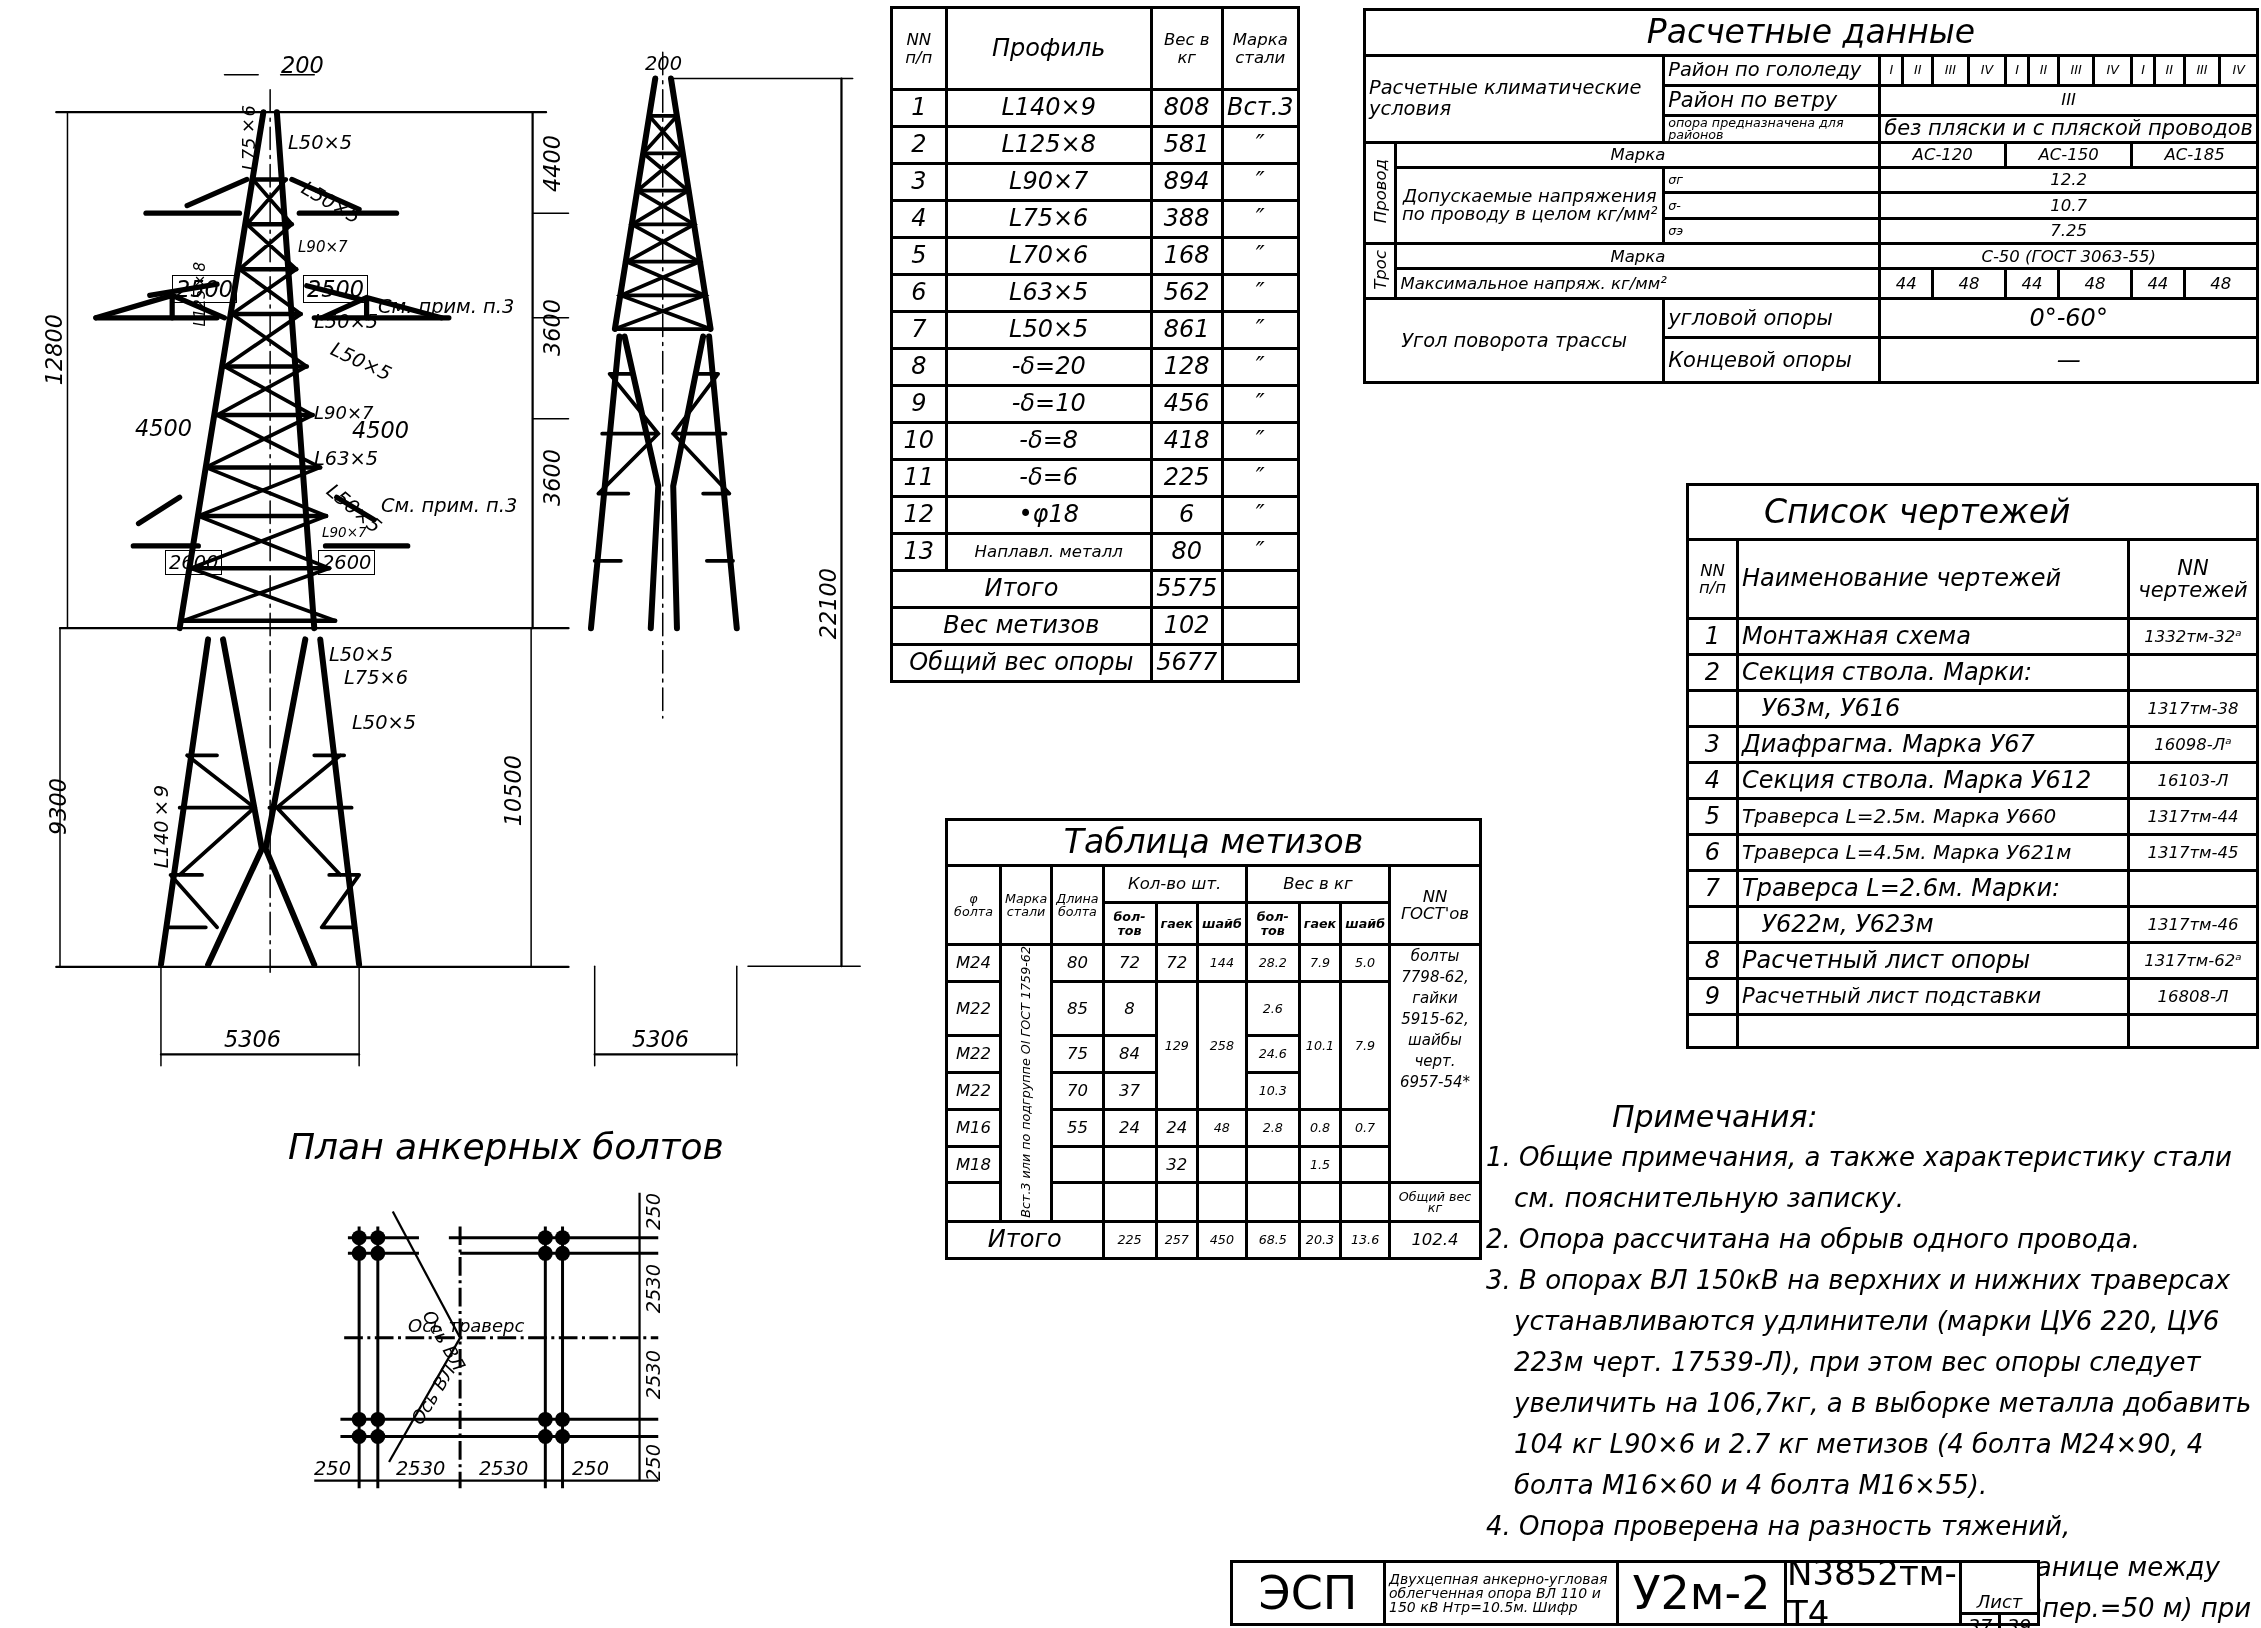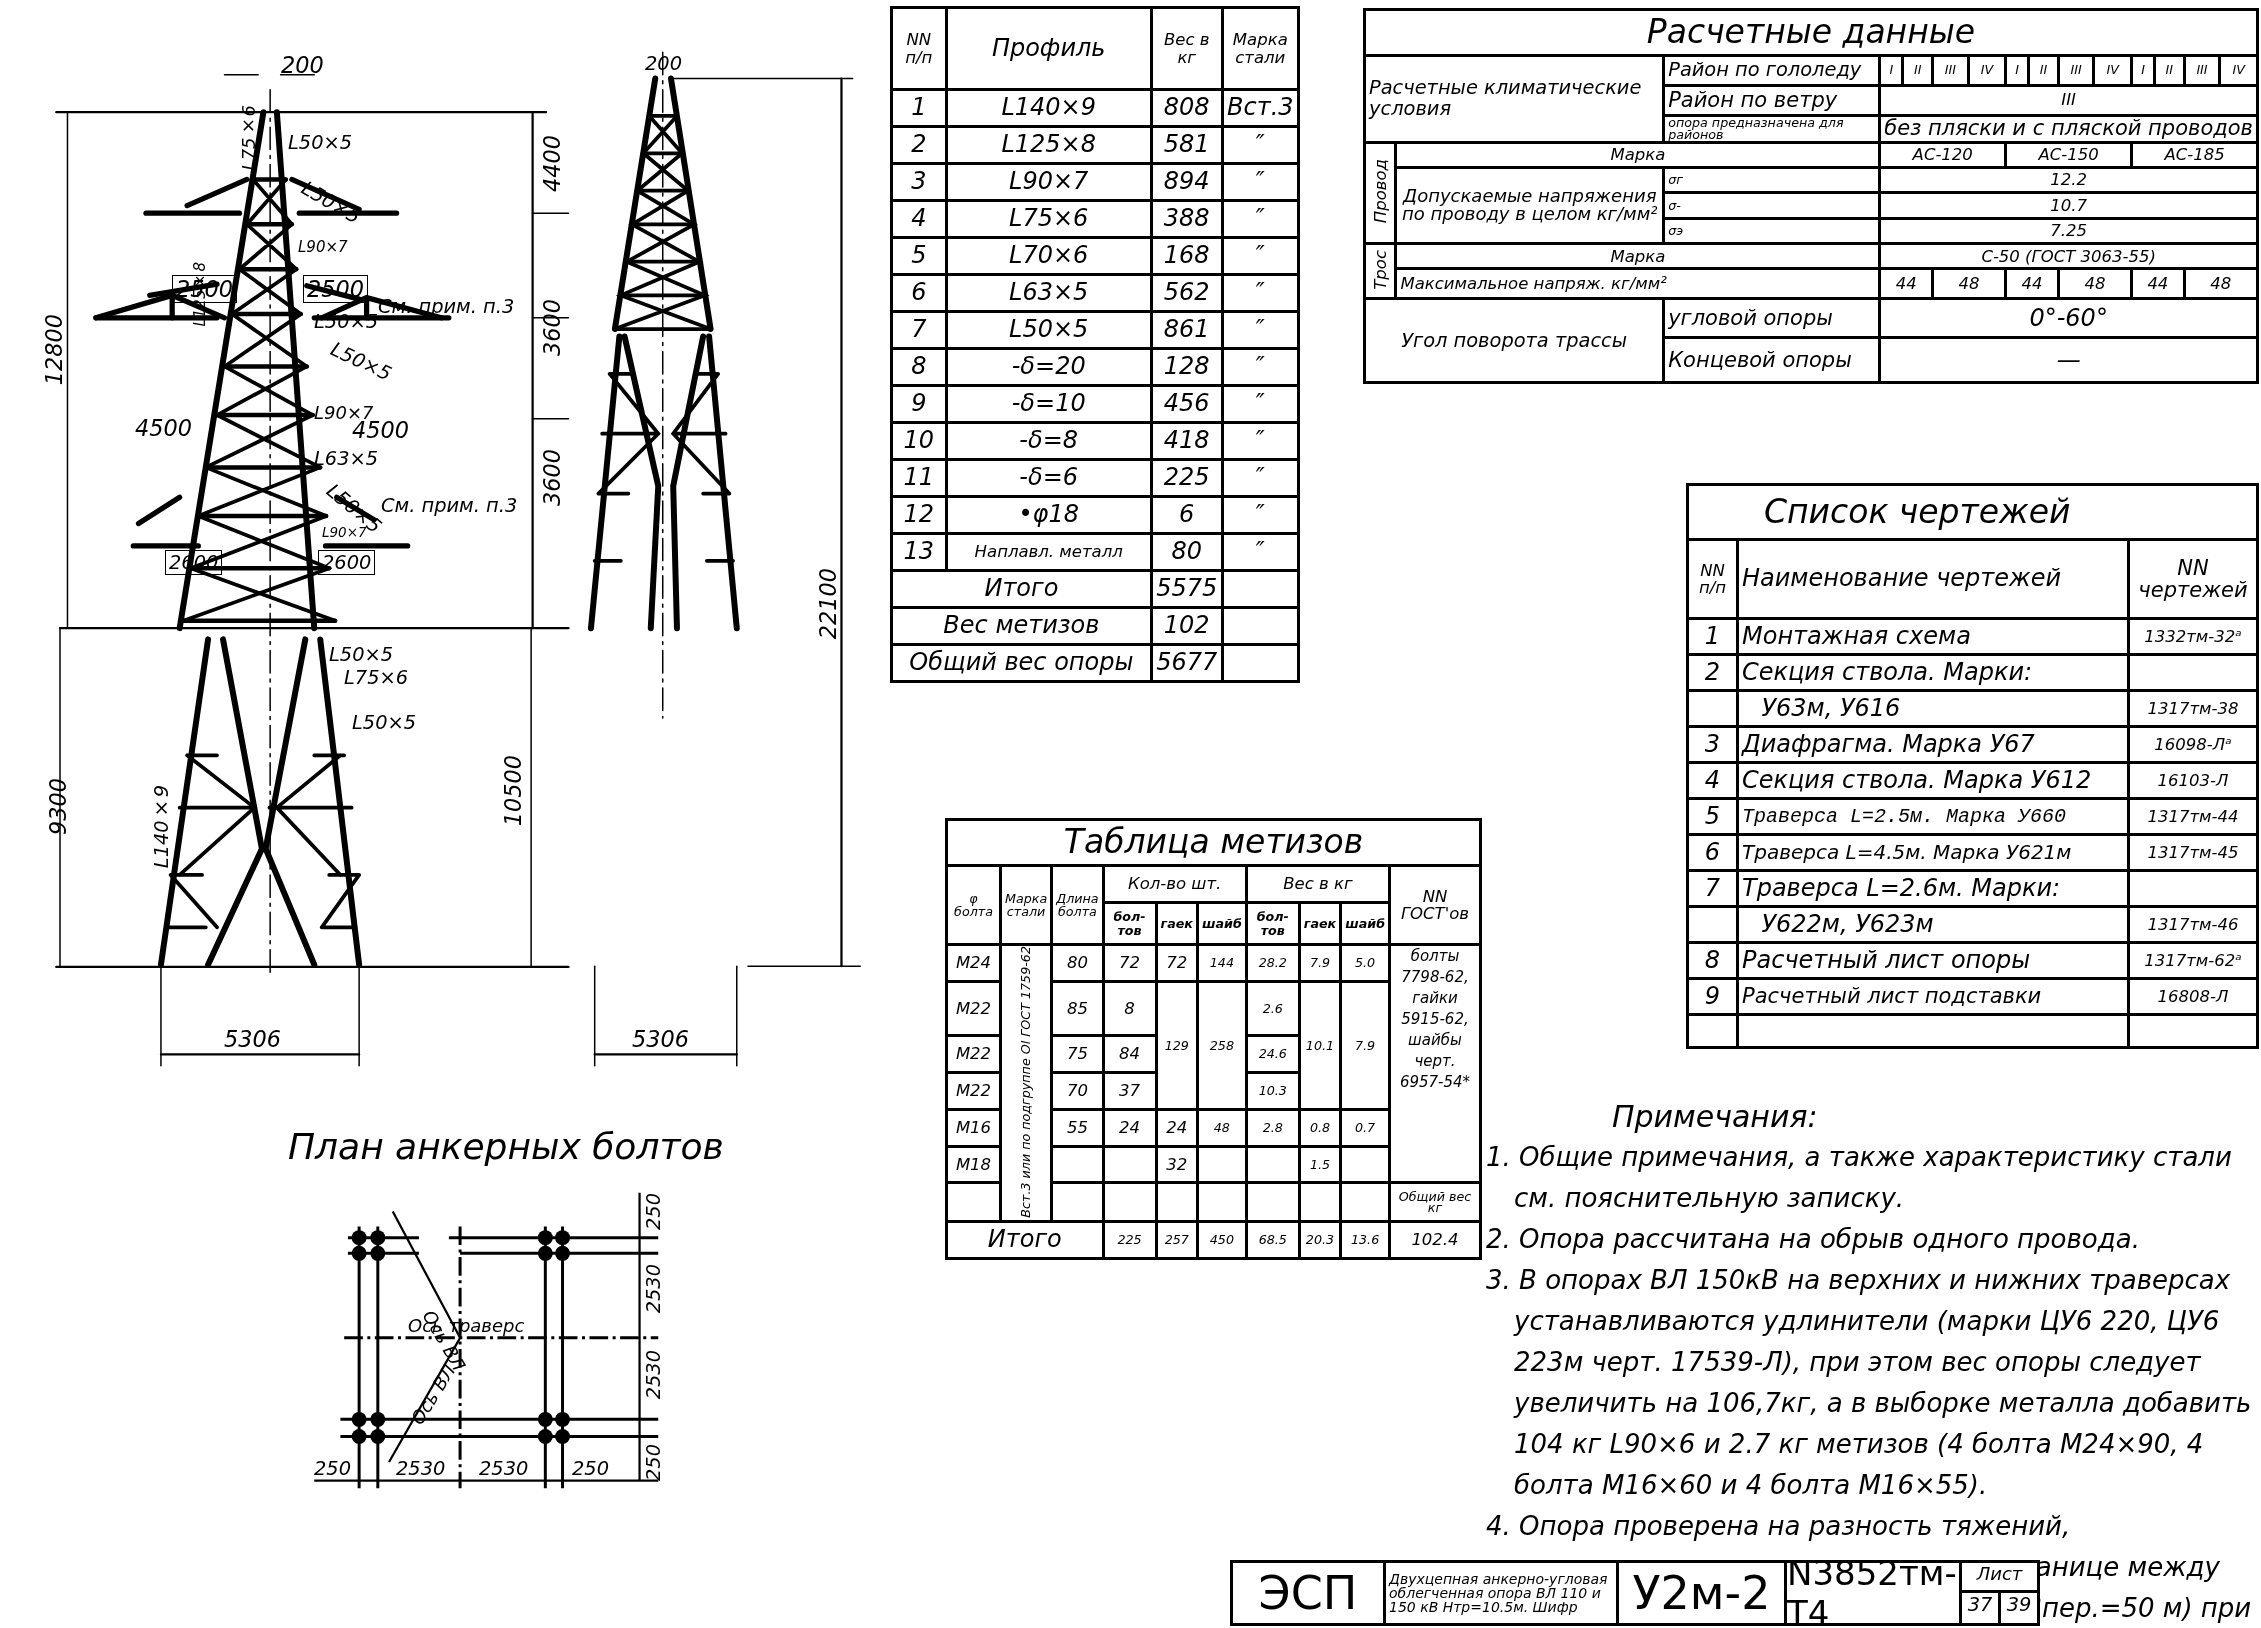--- a/index.html
+++ b/index.html
@@ -416,21 +416,21 @@
         <td class="l">Диафрагма. Марка У67</td>
         <td class="small">16098-Лᵃ</td>
       </tr>
   <tr style="height:36px;">
         <td>4</td>
         <td class="l">Секция ствола. Марка У612</td>
         <td class="small">16103-Л</td>
       </tr>
   <tr style="height:36px;">
         <td>5</td>
-        <td class="l small" style="font-size:20px !important;font-family:Liberation Mono, monospace;">Траверса L=2.5м. Марка У660</td>
+        <td class="l small" style="font-size:20px !important;">Траверса L=2.5м. Марка У660</td>
         <td class="small">1317тм-44</td>
       </tr>
   <tr style="height:36px;">
         <td>6</td>
         <td class="l small" style="font-size:20px !important;">Траверса L=4.5м. Марка У621м</td>
         <td class="small">1317тм-45</td>
       </tr>
   <tr style="height:36px;">
         <td>7</td>
         <td class="l">Траверса L=2.6м. Марки:</td>
@@ -565,20 +565,20 @@
   <div class="item">3. В опорах ВЛ 150кВ на верхних и нижних траверсах устанавливаются удлинители (марки ЦУ6 220, ЦУ6 223м черт. 17539-Л), при этом вес опоры следует увеличить на 106,7кг, а в выборке металла добавить 104 кг L90×6 и 2.7 кг метизов (4 болта М24×90, 4 болта М16×60 и 4 болта М16×55).</div>
   <div class="item">4. Опора проверена на разность тяжений, возникающую при установке ее на границе между основным и переходным пролетами (ℓпер.=50 м) при отсутствии троса в переходном пролете.</div>
 </div>
 
 <div class="stamp">
   <div style="width:150px;justify-content:center;font-size:46px;font-style:normal;">ЭСП</div>
   <div style="width:224px;font-size:14px;line-height:1;padding:0 3px;">Двухцепная анкерно-угловая облегченная опора ВЛ 110 и 150 кВ Нтр=10.5м. Шифр</div>
   <div style="width:165px;justify-content:center;font-size:46px;font-style:normal;">У2м-2</div>
   <div style="width:172px;justify-content:center;font-size:34px;font-style:normal;">N3852тм-Т4</div>
   <div style="width:75px;flex-direction:column;align-items:stretch;">
-    <div style="font-size:18px;text-align:center;border-bottom:3px solid #000;height:27px;">Лист</div>
+    <div style="font-size:18px;text-align:center;border-bottom:3px solid #000;height:27px;margin-top:28px;">Лист</div>
     <div style="display:flex;height:30px;">
       <div style="flex:1;font-size:19.4px;text-align:center;border-right:3px solid #000;">37</div>
       <div style="flex:1;font-size:19.4px;text-align:center;">39</div>
     </div>
   </div>
 </div>
 
 
 </body></html>

